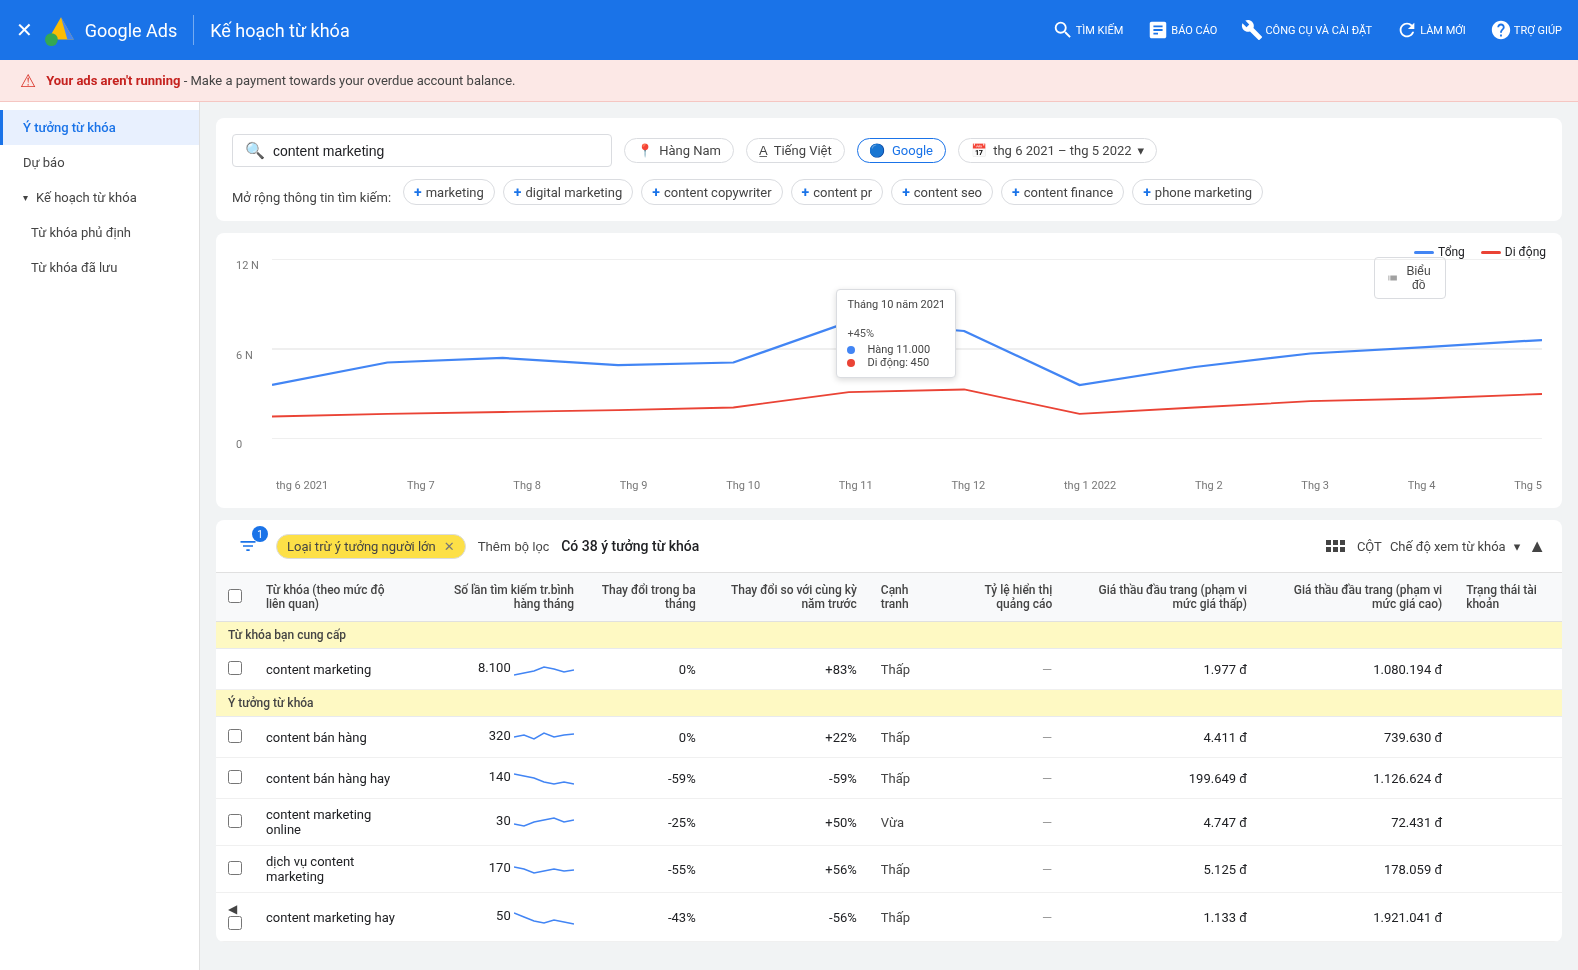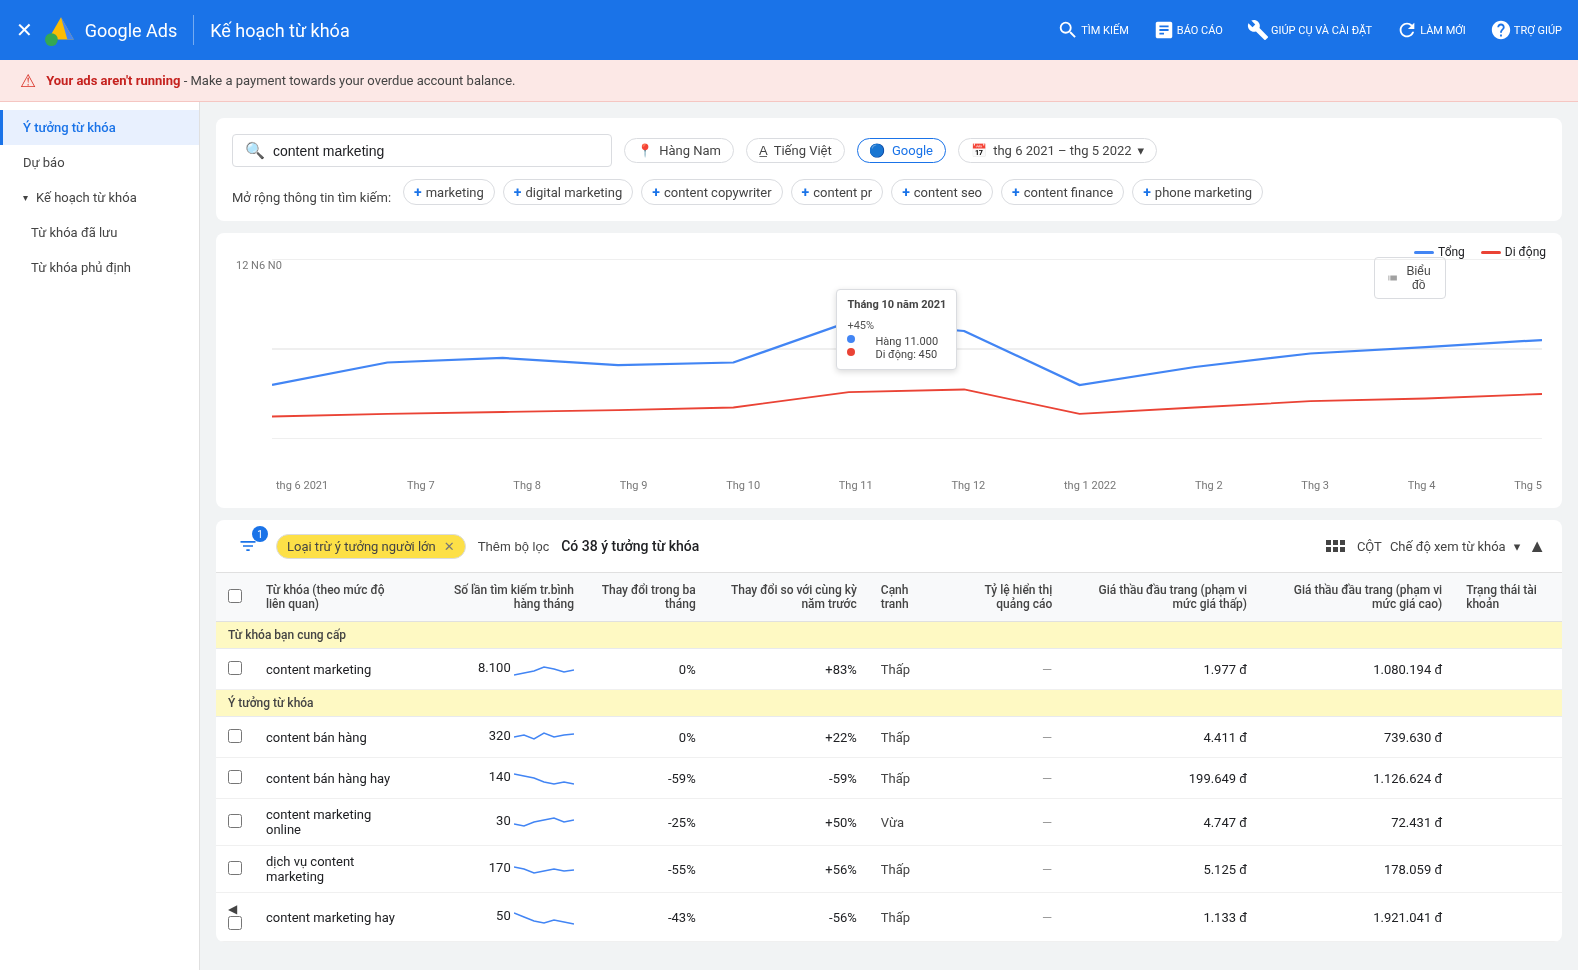--- a/index.html
+++ b/index.html
@@ -130,22 +130,22 @@
     .chart-container {
       position: relative; height: 220px; margin-top: 10px;
     }
 
     .chart-tooltip {
       position: absolute; background: white; border: 1px solid #dadce0;
       border-radius: 4px; padding: 8px 10px; font-size: 11px; color: #444;
       top: 30px; left: 46%; z-index: 10; box-shadow: 0 2px 6px rgba(0,0,0,0.15);
       white-space: nowrap;
     }
-    .chart-tooltip .tooltip-title { font-weight: 700; margin-bottom: 8px; }
-    .chart-tooltip .tooltip-row { display: flex; align-items: flex-start; gap: 20px; }
+    .chart-tooltip .tooltip-title { font-weight: 400; margin-bottom: 16px; }
+    .chart-tooltip .tooltip-row { display: flex; align-items: center; gap: 12px; }
     .chart-tooltip .dot-blue { width: 8px; height: 8px; border-radius: 50%; background: #4285f4; }
     .chart-tooltip .dot-red { width: 8px; height: 8px; border-radius: 50%; background: #ea4335; }
 
     .axis-labels {
       display: flex; justify-content: space-between;
       font-size: 11px; color: #777; 
       padding: 0 4px;
     }
 
     
@@ -224,21 +224,21 @@
     .bieu-do-btn {
       position: absolute; top: 12px; right: 100px;
       background: white; border: 1px solid #dadce0; border-radius: 4px;
       padding: 6px 12px; cursor: pointer; font-size: 12px; color: #444;
       display: flex; align-items: center; gap: 6px;
     }
 
     
     .y-axis {
       position: absolute; left: 0; top: 0; bottom: 28px;
-      display: flex; flex-direction: row; justify-content: flex-start;
+      display: flex; flex-direction: column; justify-content: space-between;
       font-size: 11px; color: #777; padding: 0 4px;
     }
 
     svg.line-chart { width: 100%; height: 100%; }
   </style>
 </head>
 <body>
 
 <div class="top-nav">
   <button class="close-btn">✕</button>
@@ -262,21 +262,21 @@
     <div class="nav-action">
       <svg viewBox="0 0 24 24">
           <path d="M19 3H5c-1.1 0-2 .9-2 2v14c0 1.1.9 2 2 2h14c1.1 0 2-.9 2-2V5c0-1.1-.9-2-2-2zm-7 14H7v-2h5v2zm5-4H7v-2h10v2zm0-4H7V7h10v2z"></path>
         </svg>
       <span>BÁO CÁO</span>
     </div>
     <div class="nav-action">
       <svg viewBox="0 0 24 24">
           <path d="M22.7 19l-9.1-9.1c.9-2.3.4-5-1.5-6.9-2-2-5-2.4-7.4-1.3L9 6 6 9 1.6 4.7C.4 7.1.9 10.1 2.9 12.1c1.9 1.9 4.6 2.4 6.9 1.5l9.1 9.1c.4.4 1 .4 1.4 0l2.3-2.3c.5-.4.5-1.1.1-1.4z"></path>
         </svg>
-      <span>GIÚP CỤ VÀ CÀI ĐẶT</span>
+      <span>CÔNG CỤ VÀ CÀI ĐẶT</span>
     </div>
     <div class="nav-action">
       <svg viewBox="0 0 24 24">
           <path d="M17.65 6.35C16.2 4.9 14.21 4 12 4c-4.42 0-7.99 3.58-7.99 8s3.57 8 7.99 8c3.73 0 6.84-2.55 7.73-6h-2.08c-.82 2.33-3.04 4-5.65 4-3.31 0-6-2.69-6-6s2.69-6 6-6c1.66 0 3.14.69 4.22 1.78L13 11h7V4l-2.35 2.35z"></path>
         </svg>
       <span>LÀM MỚI</span>
     </div>
     <div class="nav-action">
       <svg viewBox="0 0 24 24">
           <path d="M12 2C6.48 2 2 6.48 2 12s4.48 10 10 10 10-4.48 10-10S17.52 2 12 2zm1 17h-2v-2h2v2zm2.07-7.75l-.9.92C13.45 12.9 13 13.5 13 15h-2v-.5c0-1.1.45-2.1 1.17-2.83l1.24-1.26c.37-.36.59-.86.59-1.41 0-1.1-.9-2-2-2s-2 .9-2 2H8c0-2.21 1.79-4 4-4s4 1.79 4 4c0 .88-.36 1.68-.93 2.25z"></path>
@@ -301,24 +301,24 @@
       <span>Ý tưởng từ khóa</span>
     </div>
     <div class="sidebar-item">
       <span>Dự báo</span>
     </div>
     <div class="sidebar-item">
       <span class="chevron">▾</span>
       <span>Kế hoạch từ khóa</span>
     </div>
     <div class="sidebar-item sub">
+      <span>Từ khóa phủ định</span>
+    </div>
+    <div class="sidebar-item sub">
       <span>Từ khóa đã lưu</span>
-    </div>
-    <div class="sidebar-item sub">
-      <span>Từ khóa phủ định</span>
     </div>
   </div>
 
   <div class="content">
 
     <div class="search-area">
       <div class="search-row">
         <div class="search-input-wrap">
           <span class="search-icon">🔍</span>
           <input type="text" value="content marketing" style="">

